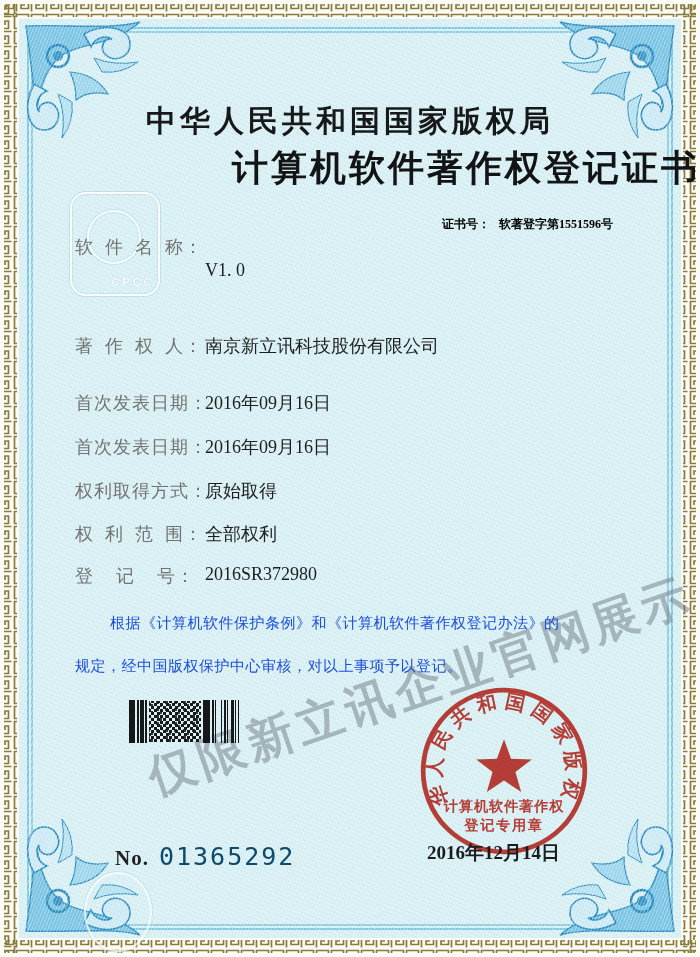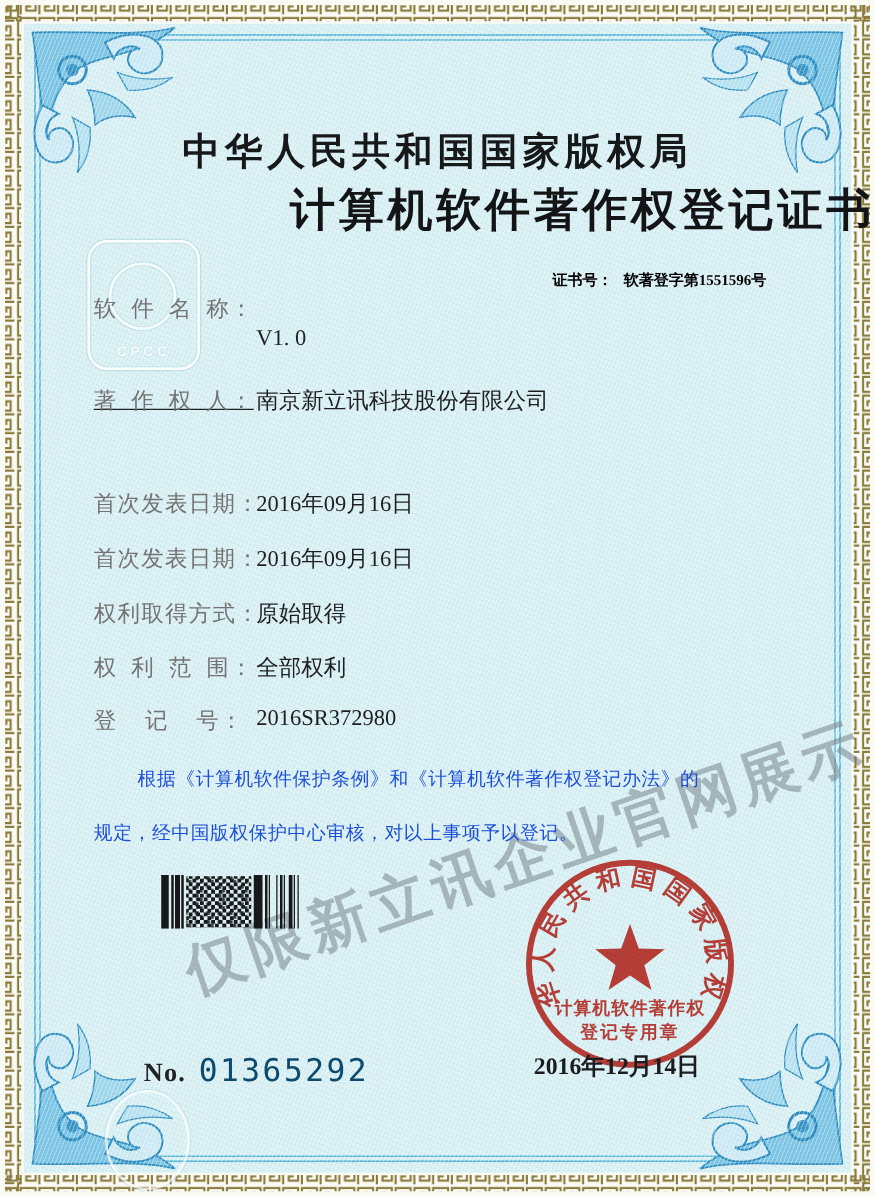--- a/index.html
+++ b/index.html
@@ -28,21 +28,21 @@
     color:#131416; white-space:pre;
   }
   .cert-no{
     position:absolute; z-index:3; top:201px; left:430px;
     font-size:12px; font-weight:600; color:#000000; white-space:pre;
   }
   .cert-no .val{margin-left:9px; font-weight:600;}
   .row{position:absolute; z-index:3; left:75px; width:600px; height:24px; font-size:18px; font-weight:500;}
   .row .lab{white-space:pre; letter-spacing:1px; color:#737373;}
   .row .val{position:absolute; left:130px; top:0; white-space:pre; color:#1d1e20;}
-  .r-name{top:235px;} .r-ver{top:260px;} .r-holder{top:308px;text-decoration:underline;}
+  .r-name{top:235px;} .r-ver{top:260px;} .r-holder{top:334px;}
   .r-dev{top:391px;} .r-pub{top:435px;} .r-acq{top:479px;}
   .r-scope{top:522px;} .r-reg{top:564px;}
   .stmt{position:absolute; z-index:3; font-size:15px; font-weight:500; color:#1d4ed8; white-space:pre; letter-spacing:0.5px;}
   .stmt1{top:614px; left:110px;} .stmt2{top:657px; left:75px;}
   
   .serial{position:absolute; z-index:3; top:842px; left:115px; font-size:21px;}
   .serial .no-label{color:#222; font-weight:600; letter-spacing:1px;}
   .serial .no-value{
     color:#0c4a6e; font-family:"DejaVu Sans Mono","Liberation Mono",monospace;
     font-size:25px; letter-spacing:2px; margin-left:10px;
@@ -67,21 +67,21 @@
   }
   .emboss .ring{
     position:absolute; left:15px; top:16px; width:50px; height:50px; border-radius:50%;
     border:2px solid rgba(255,255,255,0.8);
     box-shadow:0 0 0 1px rgba(160,205,216,0.4), inset 0 0 0 1px rgba(160,205,216,0.3);
   }
   .emboss .cpcc{
     position:absolute; bottom:6px; width:100%; text-align:center;
     font-family:"Liberation Sans","DejaVu Sans",sans-serif;
     font-size:11px; font-weight:700; letter-spacing:3px;
-    color:rgba(255,255,255,0.95); text-shadow:0 0 1px rgba(150,200,210,0.9);
+    color:rgba(255,255,255,0.95); text-shadow:0 0 1px rgba(150,200,210,0.9);padding-left:18px;
   }
   .emboss2{
     position:absolute; z-index:1; top:872px; left:84px; width:64px; height:76px; border-radius:50%;
     border:2px solid rgba(255,255,255,0.7);
     box-shadow:0 0 0 1px rgba(160,205,216,0.35);
   }
   
   .barcode{position:absolute; z-index:3; top:700px; left:127px;}
   
   .seal{

